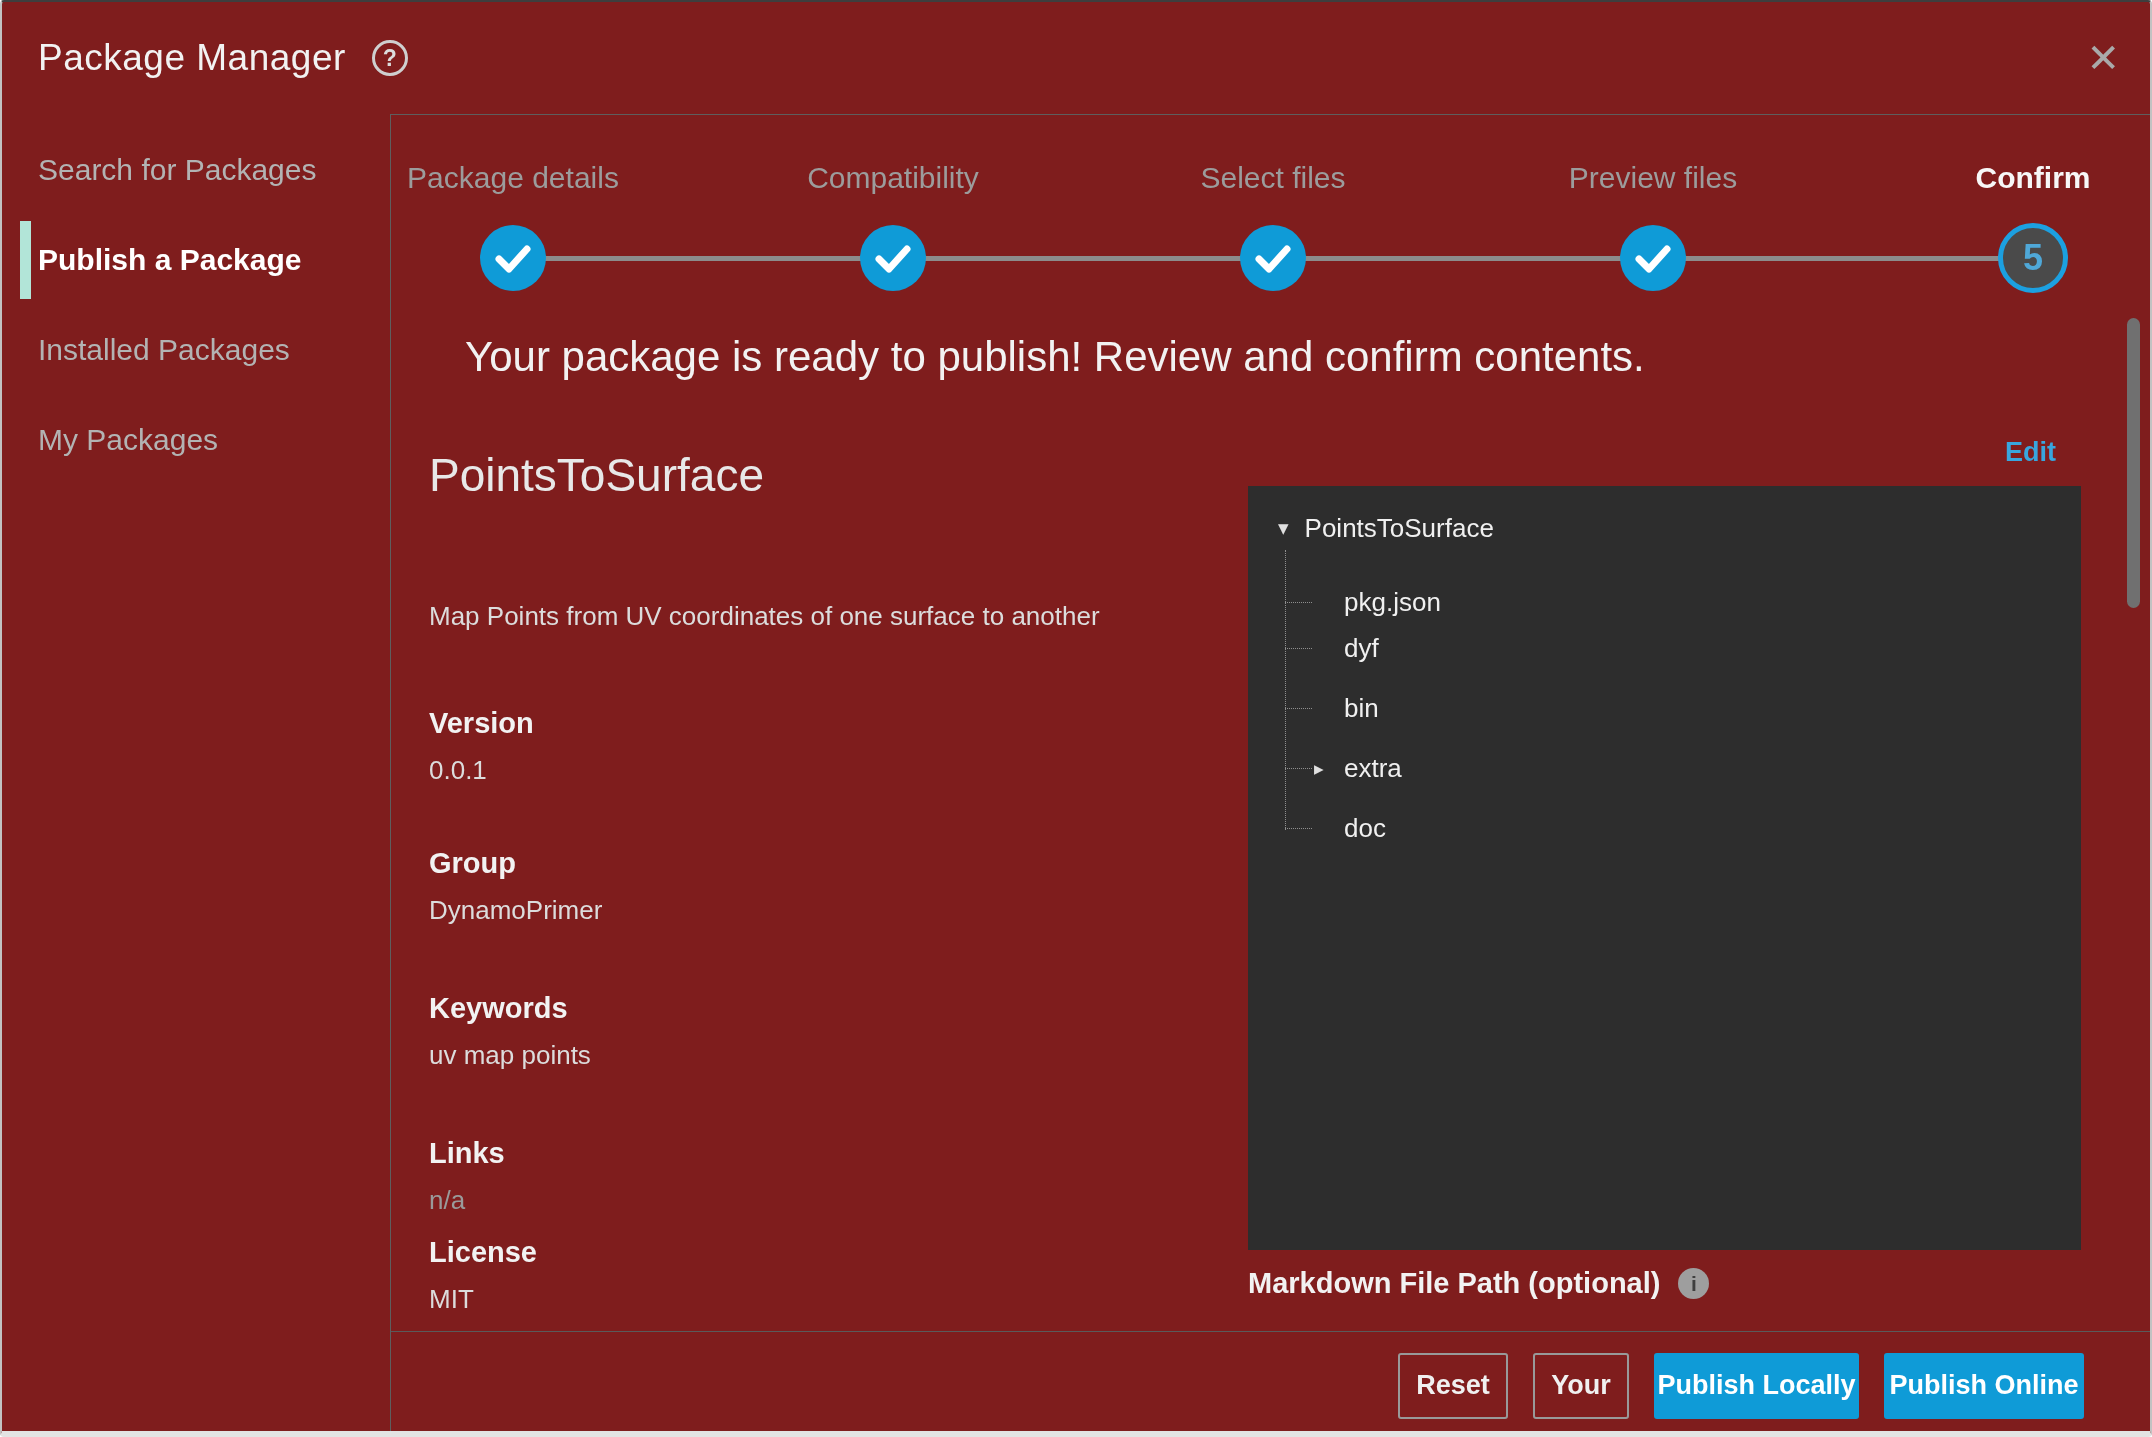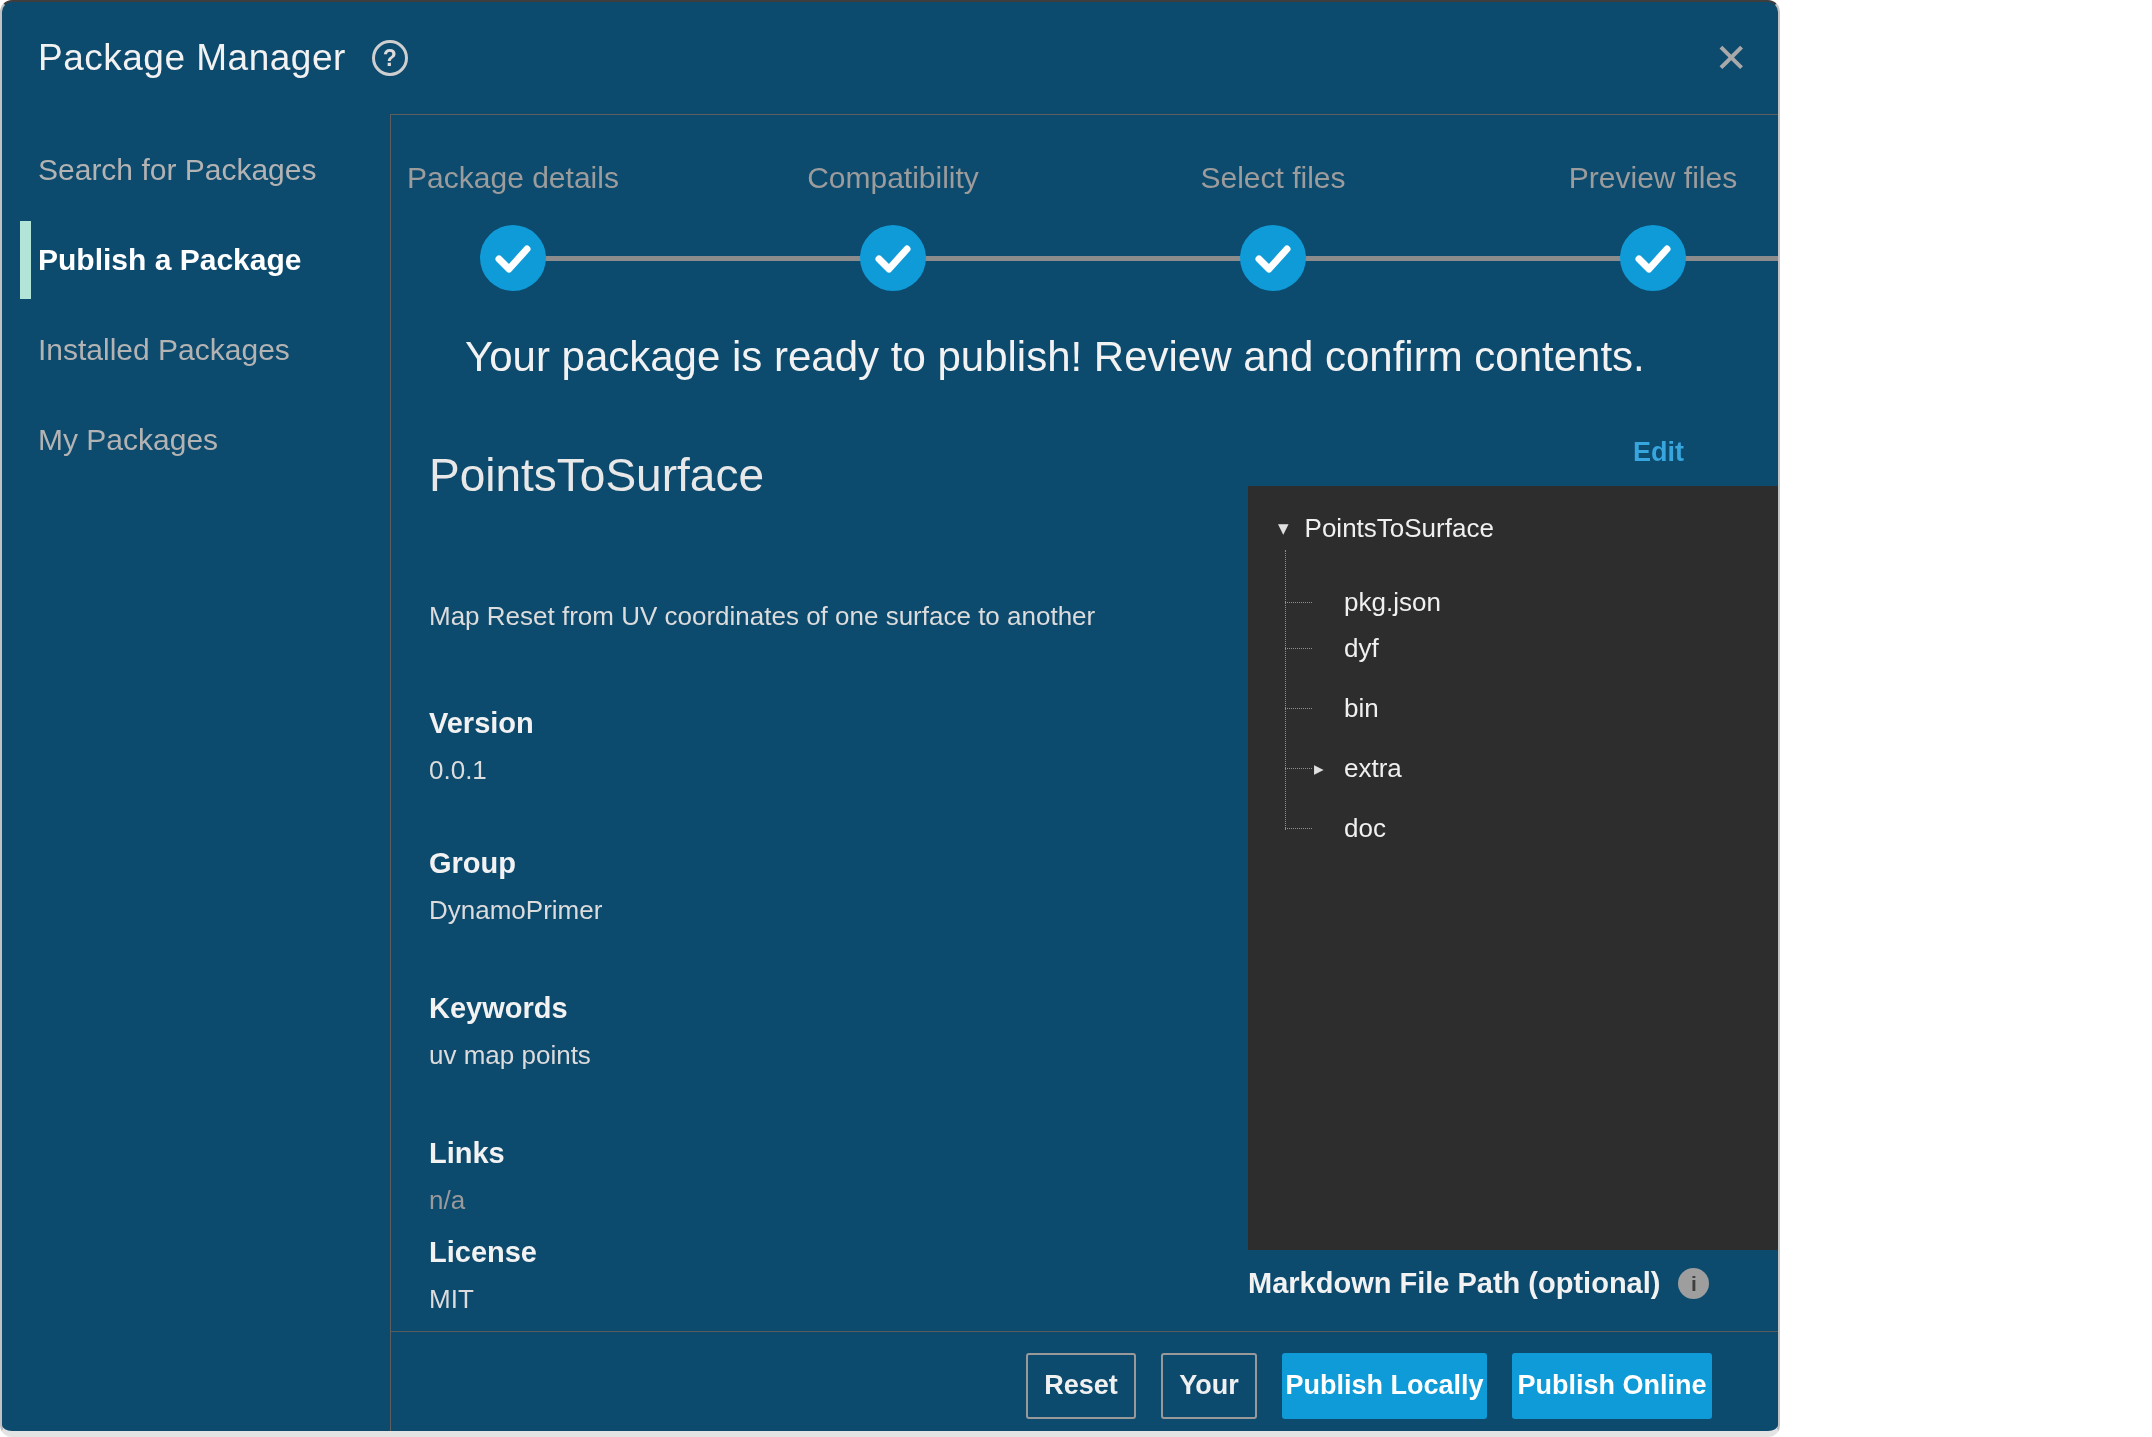--- a/index.html
+++ b/index.html
@@ -1,26 +1,26 @@
 <!DOCTYPE html>
 <html><head>
 <meta charset="utf-8">
 <style>
   * { box-sizing: border-box; margin: 0; padding: 0; }
   html, body { background: #ffffff; }
   body { font-family: "Liberation Sans", "DejaVu Sans", sans-serif; }
 
   .window {
     position: relative;
-    width: 1780px; height: 1437px;
-    background: #0c4a6e;
+    width: 2152px; height: 1437px;
+    background: #7f1d1d;
     border: 2px solid #C2C2C2;
     border-top-color: #3E3E3E;
     border-bottom: 6px solid #E3E3E3;
-    border-radius: 12px;
+    border-radius: 4px;
     overflow: hidden;
   }
 
   
   .titlebar {
     position: relative;
     height: 112px;
     display: flex; align-items: center;
     padding-left: 36px;
   }
@@ -257,21 +257,21 @@
           <div class="step-dot ring">5</div>
         </div>
       </div>
 
       <div class="message">Your package is ready to publish! Review and confirm contents.</div>
 
       <div class="left-col">
         <div class="pkg-title">PointsToSurface</div>
 
         <div class="field f1">
-          <div class="value">Map Reset from UV coordinates of one surface to another</div>
+          <div class="value">Map Points from UV coordinates of one surface to another</div>
         </div>
         <div class="field f2">
           <h3>Version</h3>
           <div class="value">0.0.1</div>
         </div>
         <div class="field f3">
           <h3>Group</h3>
           <div class="value">DynamoPrimer</div>
         </div>
         <div class="field f4">

